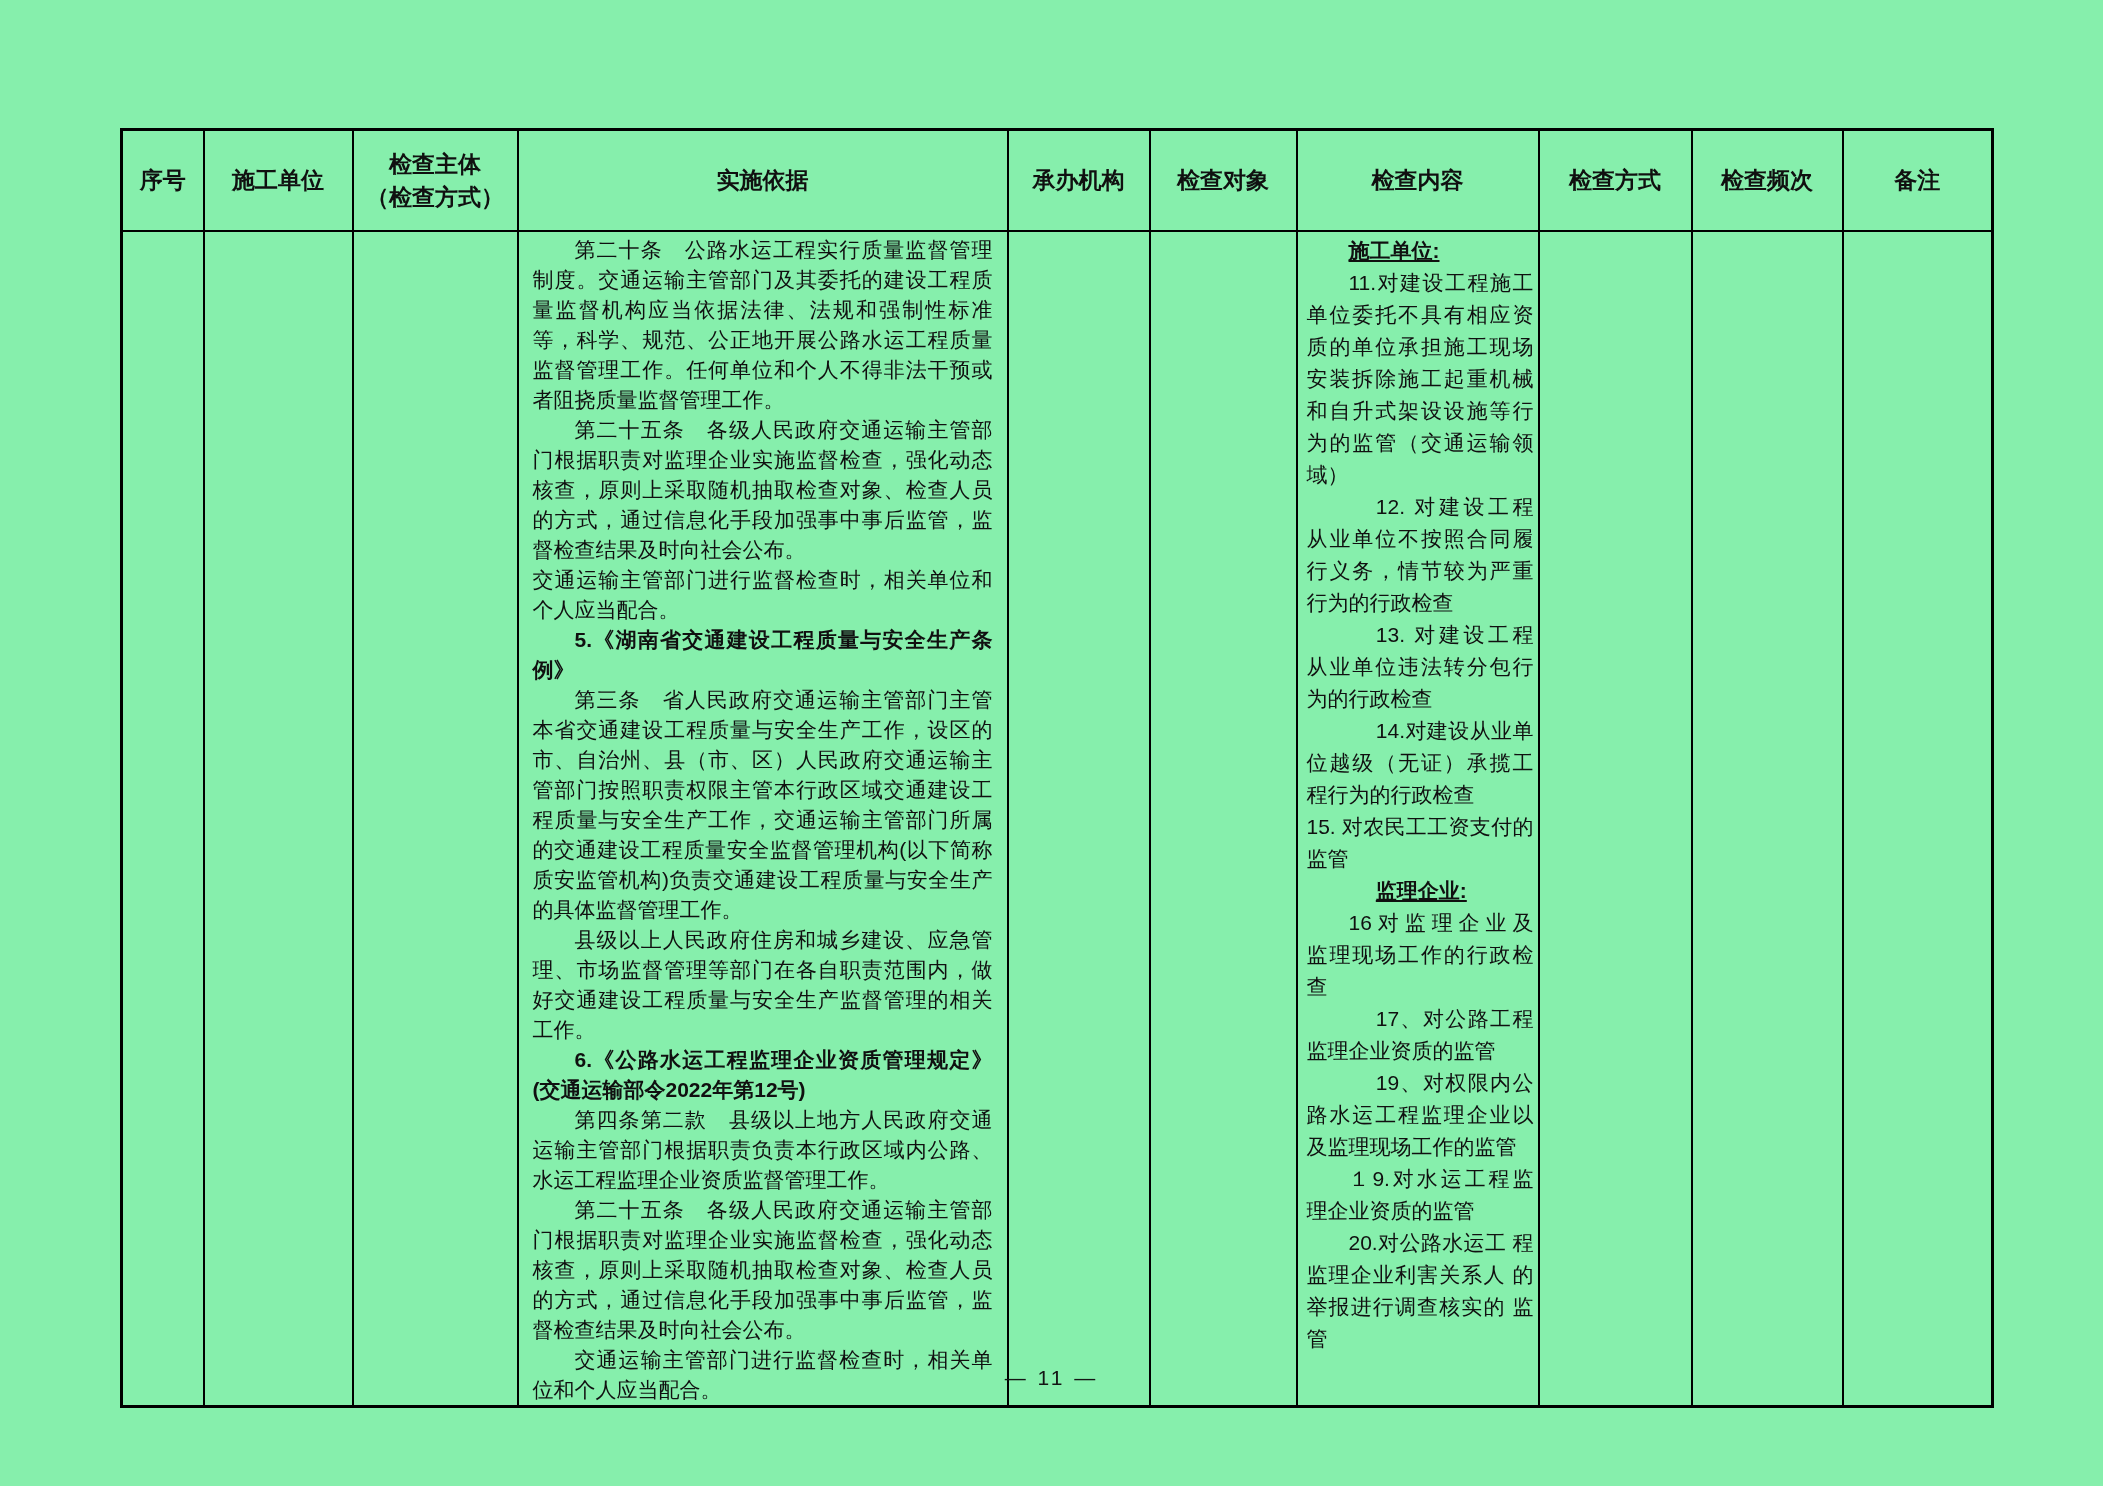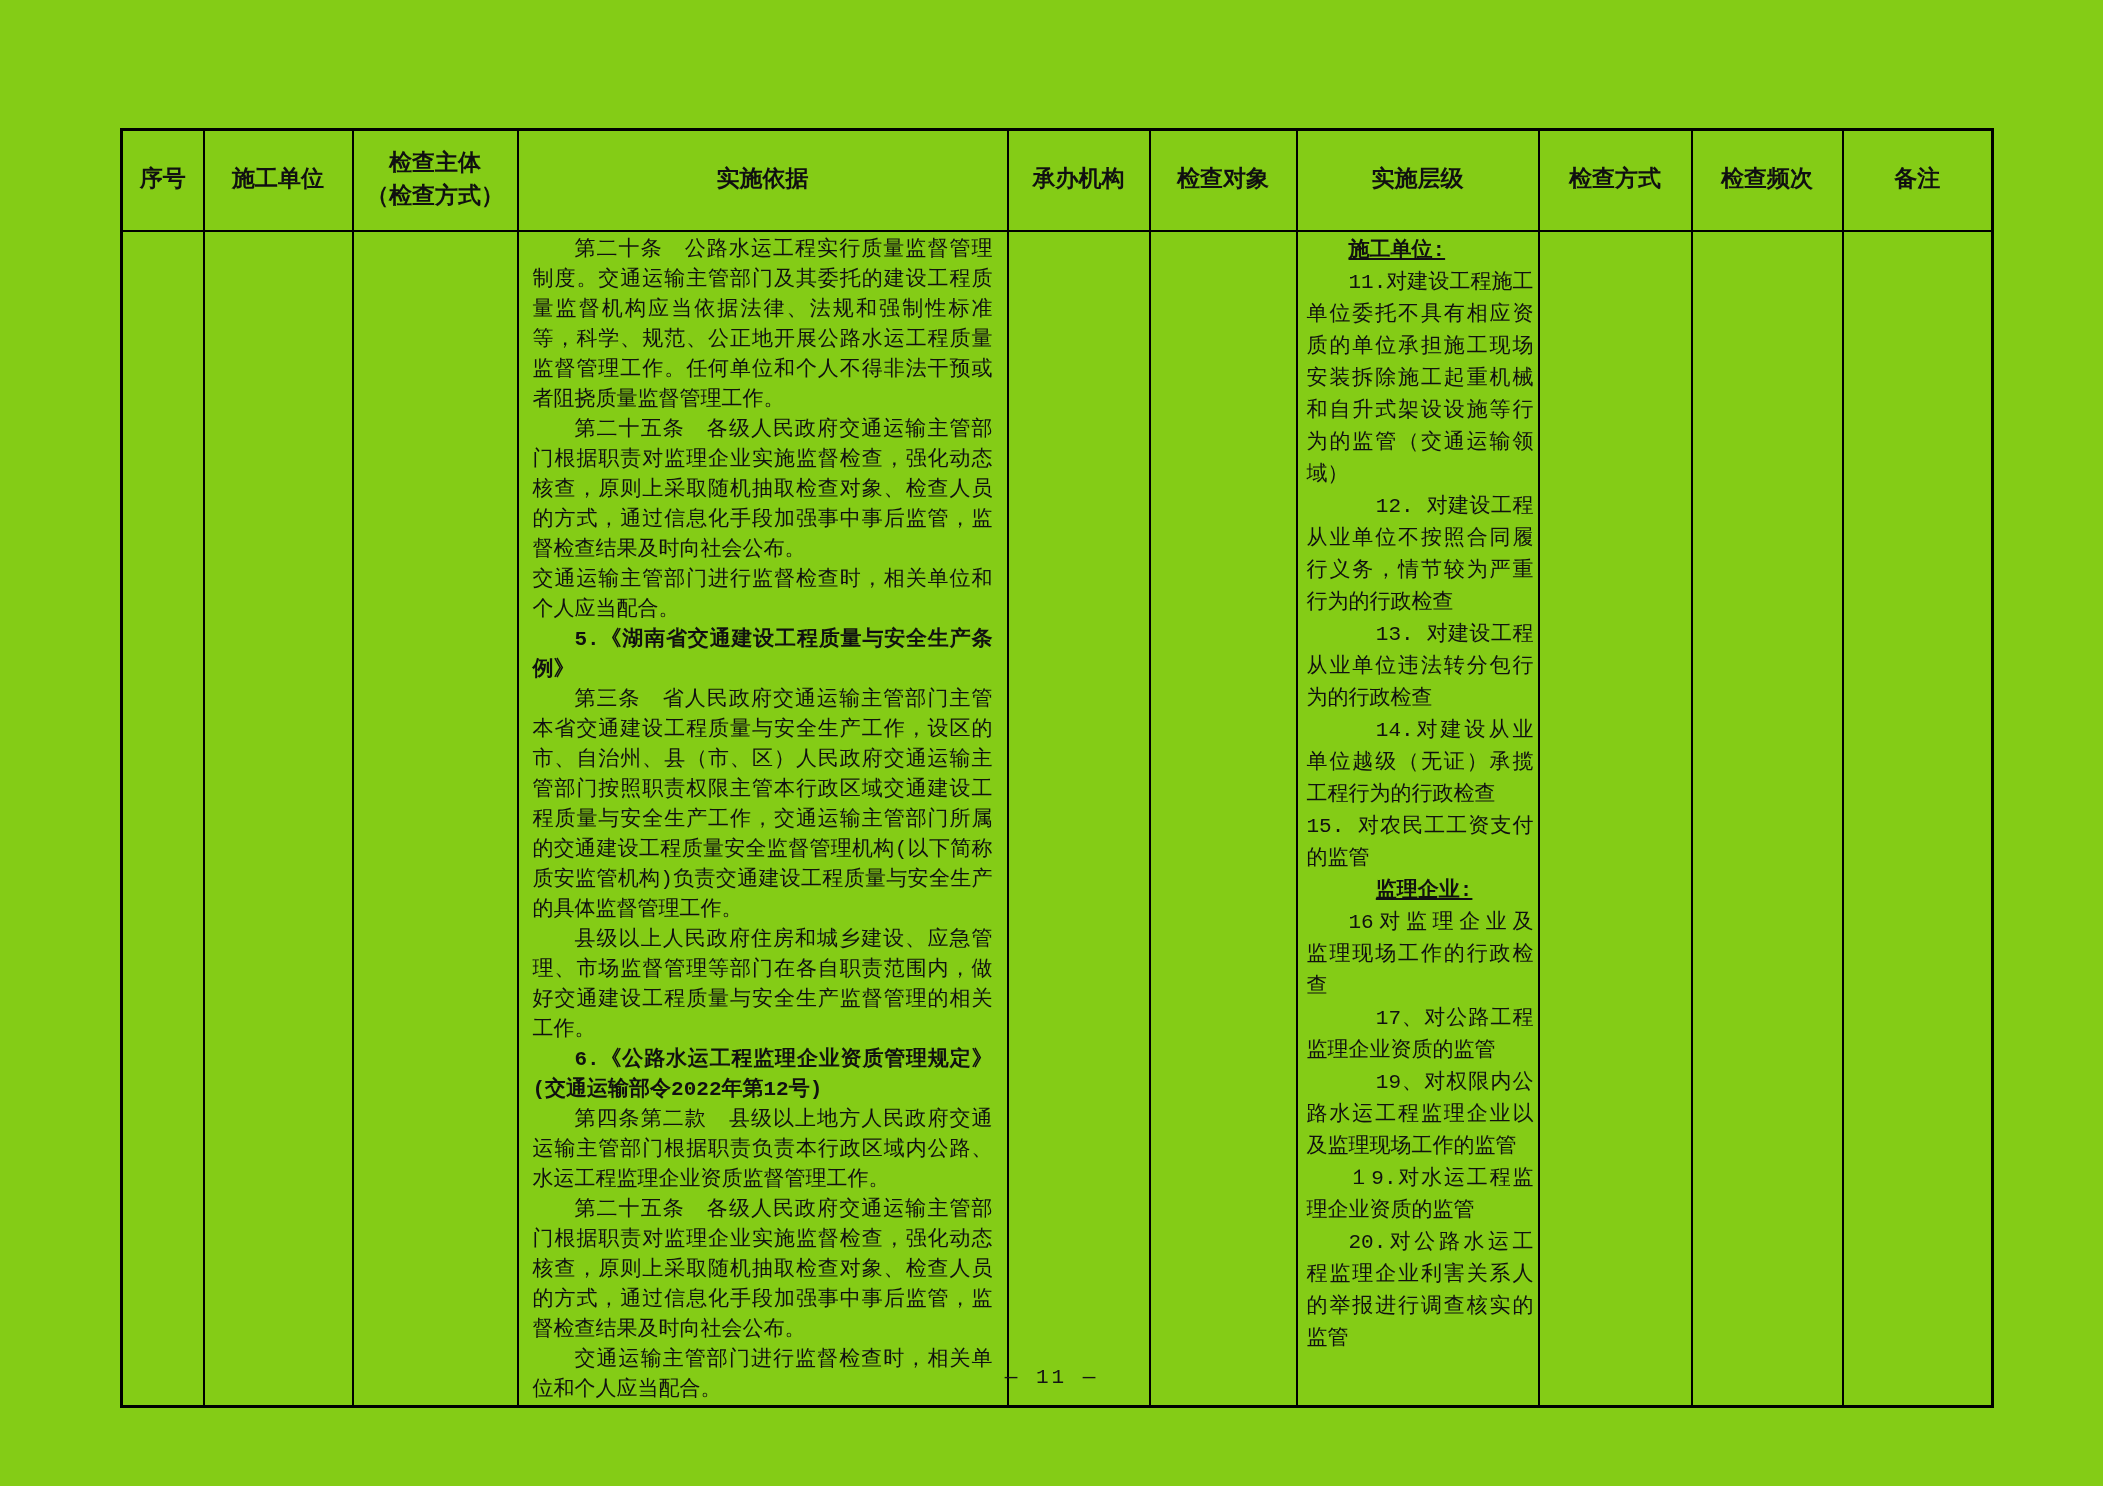--- a/index.html
+++ b/index.html
@@ -1,20 +1,20 @@
 <!DOCTYPE html>
 <html><head>
 <meta charset="utf-8">
 <style>
   html,body{margin:0;padding:0;background:#ffffff;}
   .page{
     position:relative;
     width:2103px;height:1486px;
-    background:#84cc16;
-    font-family:Liberation Mono, monospace;
+    background:#86efac;
+    font-family:Liberation Sans, sans-serif;
     color:#101010;
     overflow:hidden;
   }
   table.doc-table{
     position:absolute;left:120px;top:128px;
     width:1871px;
     border-collapse:collapse;
     table-layout:fixed;
     border:3px solid #000;
   }
@@ -85,21 +85,21 @@
       <tr>
         <th><span>序号</span></th>
         <th><span>施工单位</span></th>
         <th>
           <div>检查主体</div>
           <div>（检查方式）</div>
         </th>
         <th><span>实施依据</span></th>
         <th><span>承办机构</span></th>
         <th><span>检查对象</span></th>
-        <th><span>实施层级</span></th>
+        <th><span>检查内容</span></th>
         <th><span>检查方式</span></th>
         <th><span>检查频次</span></th>
         <th><span>备注</span></th>
       </tr>
     </thead>
     <tbody>
       <tr>
         <td></td>
         <td></td>
         <td></td>

